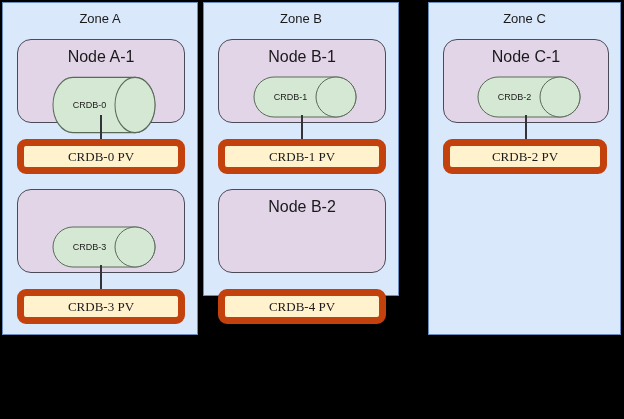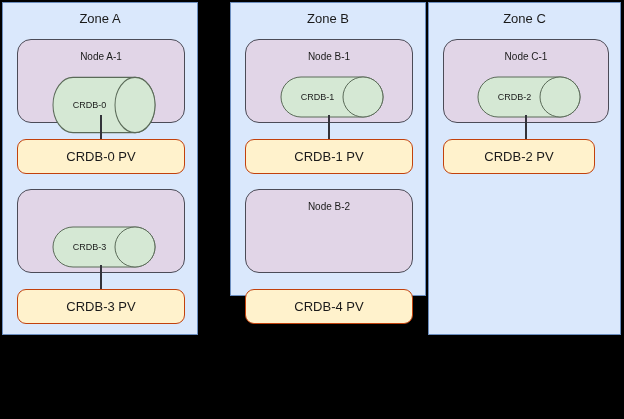--- a/index.html
+++ b/index.html
@@ -43,21 +43,21 @@
     border: 1px solid #4b4b57;
     border-radius: 14px;
     box-sizing: border-box;
   }
   .node-label {
     position: absolute;
     top: 9px;
     left: 0;
     width: 100%;
     text-align: center;
-    font-size: 10px;
+    font-size: 16px;
     color: #1a1a1a;
     line-height: 16px;
   }
   .cyl {
     position: absolute;
     box-sizing: border-box;
   }
   .cyl-body {
     position: absolute;
     left: 0; top: 0;
@@ -71,26 +71,27 @@
     width: 72%;
     transform: translateY(-50%);
     text-align: center;
     font-size: 9px;
     color: #1a1a1a;
     line-height: 11px;
   }
   .pv {
     position: absolute;
     background: #fff2cc;
-    border: 1px solid #c2410c;
+    border: 7px solid #c2410c;
     border-radius: 9px;
     box-sizing: border-box;
     display: flex;
     align-items: center;
     justify-content: center;
+    font-family: Liberation Serif, serif;
   }
   .pv-label {
     font-size: 13px;
     color: #1a1a1a;
     line-height: 16px;
   }
   .connector {
     position: absolute;
     width: 2px;
     background: #33333a;
@@ -131,21 +132,21 @@
       </div>
     </div>
 
     <div class="connector" style="left:97px; top:262px; height:24px;"></div>
 
     <div class="pv" style="left:14px; top:286px; width:168px; height:35px;">
       <span class="pv-label">CRDB-3 PV</span>
     </div>
   </div>
 
-  <div class="zone" style="left:230px; top:2px; width:196px; height:294px;">
+  <div class="zone" style="left:203px; top:2px; width:196px; height:294px;">
     <div class="zone-label">Zone B</div>
 
     <div class="node" style="left:14px; top:36px; width:168px; height:84px;">
       <div class="node-label">Node B-1</div>
       <div class="cyl" style="left:34px; top:36px; width:104px; height:42px;">
         <svg class="cyl-body" viewBox="0 0 104 42" preserveAspectRatio="none">
           <path d="M 21 1 L 83 1 A 20 20 0 0 1 83 41 L 21 41 A 20 20 0 0 1 21 1 Z" fill="#d5e8d4" stroke="#5a6a58" stroke-width="1"></path>
           <ellipse cx="83" cy="21" rx="20" ry="20" fill="#d5e8d4" stroke="#5a6a58" stroke-width="1"></ellipse>
         </svg>
         <div class="cyl-text">CRDB-1</div>
@@ -176,19 +177,19 @@
         <svg class="cyl-body" viewBox="0 0 104 42" preserveAspectRatio="none">
           <path d="M 21 1 L 83 1 A 20 20 0 0 1 83 41 L 21 41 A 20 20 0 0 1 21 1 Z" fill="#d5e8d4" stroke="#5a6a58" stroke-width="1"></path>
           <ellipse cx="83" cy="21" rx="20" ry="20" fill="#d5e8d4" stroke="#5a6a58" stroke-width="1"></ellipse>
         </svg>
         <div class="cyl-text">CRDB-2</div>
       </div>
     </div>
 
     <div class="connector" style="left:96px; top:112px; height:24px;"></div>
 
-    <div class="pv" style="left:14px; top:136px; width:152px; height:35px;">
+    <div class="pv" style="left:14px; top:136px; width:164px; height:35px;">
       <span class="pv-label">CRDB-2 PV</span>
     </div>
 
   </div>
 
 </div>
 
 </body></html>

